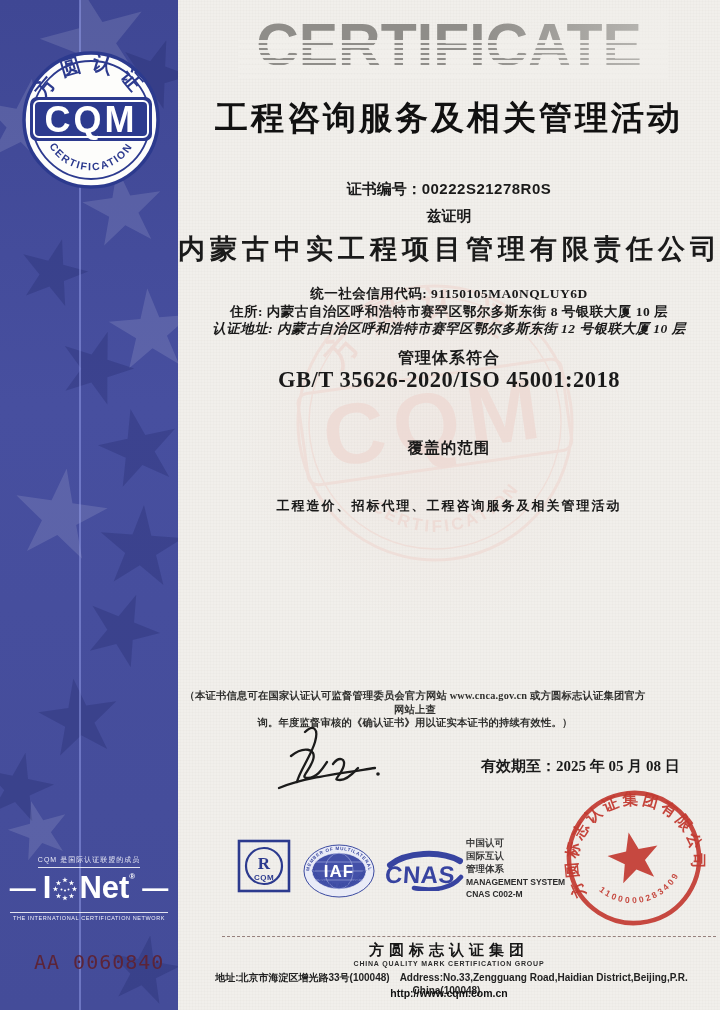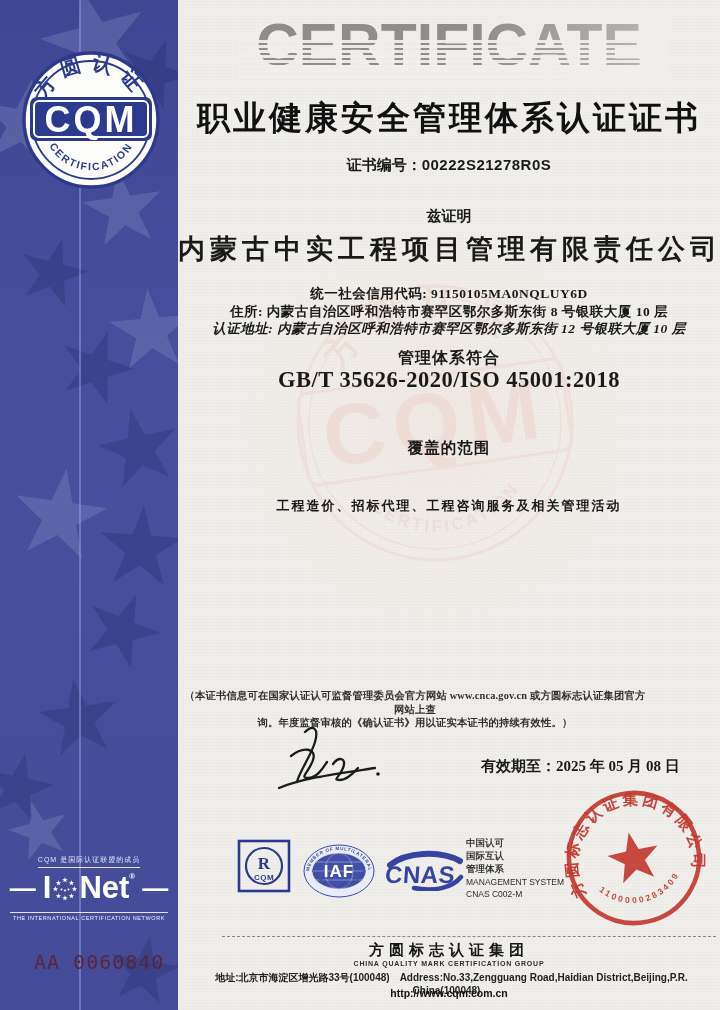--- a/index.html
+++ b/index.html
@@ -45,21 +45,21 @@
 
   .ghost { position:absolute; left:66px; top:10px; width:410px; text-align:center;
     font-family:"Liberation Sans", sans-serif; font-weight:700; font-size:59px; letter-spacing:0px;
     color:#8f8d89; transform:scaleY(1.02); transform-origin:top; white-space:nowrap; }
   .ghost-stripes { position:absolute; left:60px; top:38px; width:430px; height:40px;
     background:repeating-linear-gradient(180deg, rgba(241,239,235,0) 0 2.5px, rgba(241,239,235,0.95) 2.5px 5px); }
   .ghost-fade { position:absolute; left:60px; top:8px; width:430px; height:72px;
     background:linear-gradient(90deg, rgba(241,239,235,0) 55%, rgba(241,239,235,0.45) 100%); }
 
   .doc-title { top:96px; font-size:33px; font-weight:700; letter-spacing:3px; color:#111; }
-  .cert-no { top:156px; font-size:15px; font-weight:700; }
+  .cert-no { top:180px; font-size:15px; font-weight:700; }
   .cert-no .num { font-family:"Liberation Sans", sans-serif; font-size:15px; letter-spacing:0.5px; }
   .certify { top:207px; font-size:15px; font-weight:700; }
   .company { top:231px; font-size:27px; font-weight:600; letter-spacing:5px; white-space:nowrap; }
   .info { font-size:13.5px; font-weight:600; letter-spacing:0.5px;text-align:center; }
   .credit { top:285px; }
   .addr1 { top:303px; }
   .addr2 { top:320px;font-style:italic; }
   .conform { top:348px; font-size:16px; font-weight:700; letter-spacing:1px; }
   .standard { top:367px; font-size:22.5px; font-weight:700; letter-spacing:0.5px; }
   .scope-label { top:438px; font-size:15.5px; font-weight:700; letter-spacing:1px; }
@@ -76,21 +76,21 @@
   .date1 { top:731px; }
   .date2 { top:757px; }
 
   .seal { position:absolute; left:384px; top:786px; width:144px; height:144px; transform:rotate(-12deg); }
 
   .logo-rcqm { position:absolute; left:59px; top:839px; }
   .logo-iaf  { position:absolute; left:124px; top:843px; }
   .logo-cnas { position:absolute; left:206px; top:849px; }
   .accred { position:absolute; left:288px; top:837px; width:130px; text-align:left; }
   .accred .cn { font-size:9.5px; line-height:13px; color:#3a3a3a; font-weight:600; }
-  .accred .en { font-family:"Liberation Sans", sans-serif; font-size:8.5px; line-height:12px; font-weight:400; color:#2c2c2c; }
+  .accred .en { font-family:"Liberation Sans", sans-serif; font-size:8.5px; line-height:12px; font-weight:700; color:#2c2c2c; }
 
   .divider { position:absolute; left:44px; top:936px; width:494px; border-top:1.5px dashed #96807c; }
   .grp-cn { top:941px; font-size:15px; font-weight:700; letter-spacing:5px; color:#161616; }
   .grp-en { top:960px; font-family:"Liberation Sans", sans-serif; font-size:7px; font-weight:700; letter-spacing:0.8px; color:#2e2e2e; }
   .f-addr { top:971px; font-size:10px; font-weight:600; color:#222; font-family:"Liberation Sans", sans-serif; }
   .f-addr span { margin:0 5px; }
   .f-web { top:987px; font-size:10.5px; font-weight:700; color:#111; font-family:"Liberation Sans", sans-serif; }
 
   svg text { font-family:"Liberation Sans", sans-serif; }
   svg .serif { font-family:"Liberation Serif", serif; }
@@ -190,21 +190,21 @@
         <text font-size="17" font-weight="bold" fill="#eedad4" letter-spacing="3" text-anchor="middle">
           <textPath href="#w-bot" startOffset="50%">CERTIFICATION</textPath>
         </text>
       </svg>
     </div>
 
     <div class="ghost">CERTIFICATE</div>
     <div class="ghost-stripes"></div>
     <div class="ghost-fade"></div>
 
-    <div class="cline doc-title">职业健康安全管理体系认证证书</div>
+    <div class="cline doc-title">工程咨询服务及相关管理活动</div>
 
     <div class="cline cert-no">
       <span>证书编号：</span><span class="num">00222S21278R0S</span>
     </div>
 
     <div class="cline certify">兹证明</div>
     <div class="cline company">内蒙古中实工程项目管理有限责任公司</div>
     <div class="cline info credit">统一社会信用代码: 91150105MA0NQLUY6D</div>
     <div class="cline info addr1">住所: 内蒙古自治区呼和浩特市赛罕区鄂尔多斯东街 8 号银联大厦 10 层</div>
     <div class="cline info addr2">认证地址: 内蒙古自治区呼和浩特市赛罕区鄂尔多斯东街 12 号银联大厦 10 层</div>

